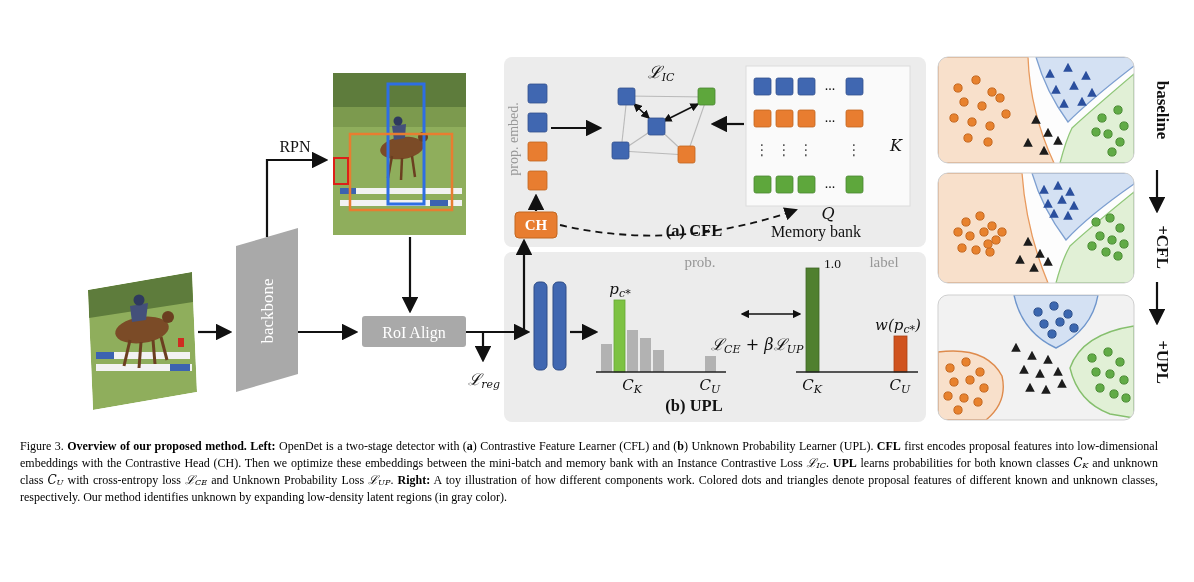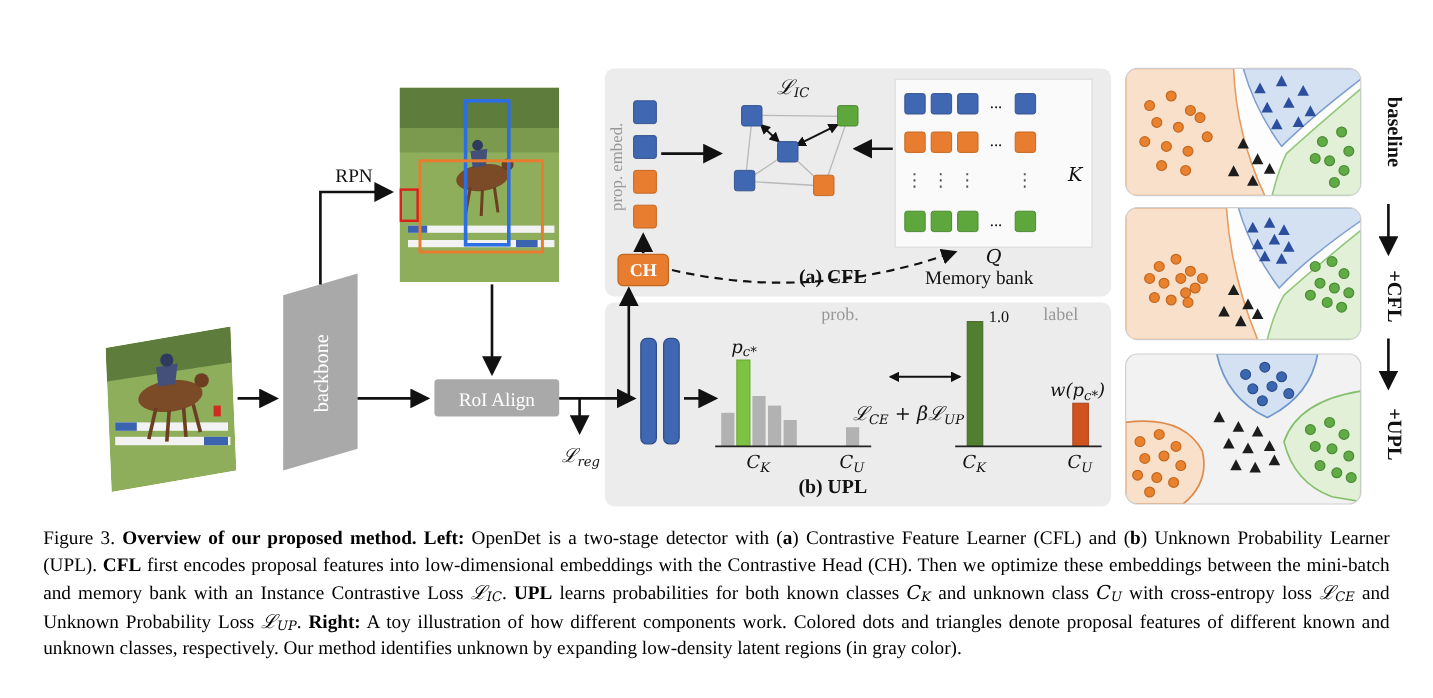--- a/index.html
+++ b/index.html
@@ -7,21 +7,21 @@
   body{height:582px;overflow:hidden;font-family:"Liberation Serif",serif;color:#000}
   .fig{width:1194px}
   svg{display:block}
   .lbl{font-family:"Liberation Serif",serif;fill:#111}
   .math{font-family:"DejaVu Serif","Liberation Serif",serif;fill:#111}
   .it{font-style:italic}
   .bold{font-weight:bold}
   .white{fill:#fff}
   .grayt{fill:#979797}
   .sub{font-size:11px}
-  .caption{padding:8px 36px 0 36px;font-size:16px;line-height:1.41;text-align:justify}
+  .caption{padding:8px 36px 0 20px;font-size:12px;line-height:1.41;text-align:justify}
   .caption .b{font-weight:bold}
   .caption .i{font-style:italic;font-family:"DejaVu Serif","Liberation Serif",serif}
   .caption .sub{font-size:68%;vertical-align:-0.18em}
   .od{fill:#e8822e;stroke:#c4671f;stroke-width:1}
   .gd{fill:#61ab46;stroke:#4a8b33;stroke-width:1}
   .bd{fill:#3b67b0;stroke:#2c4f8c;stroke-width:1}
   .bt{fill:#2b4f9e}
   .kt{fill:#1c1c1c}
   .arrow{stroke:#111;stroke-width:2.2;fill:none}
   .arrow-thin{stroke:#111;stroke-width:1.6;fill:none}

